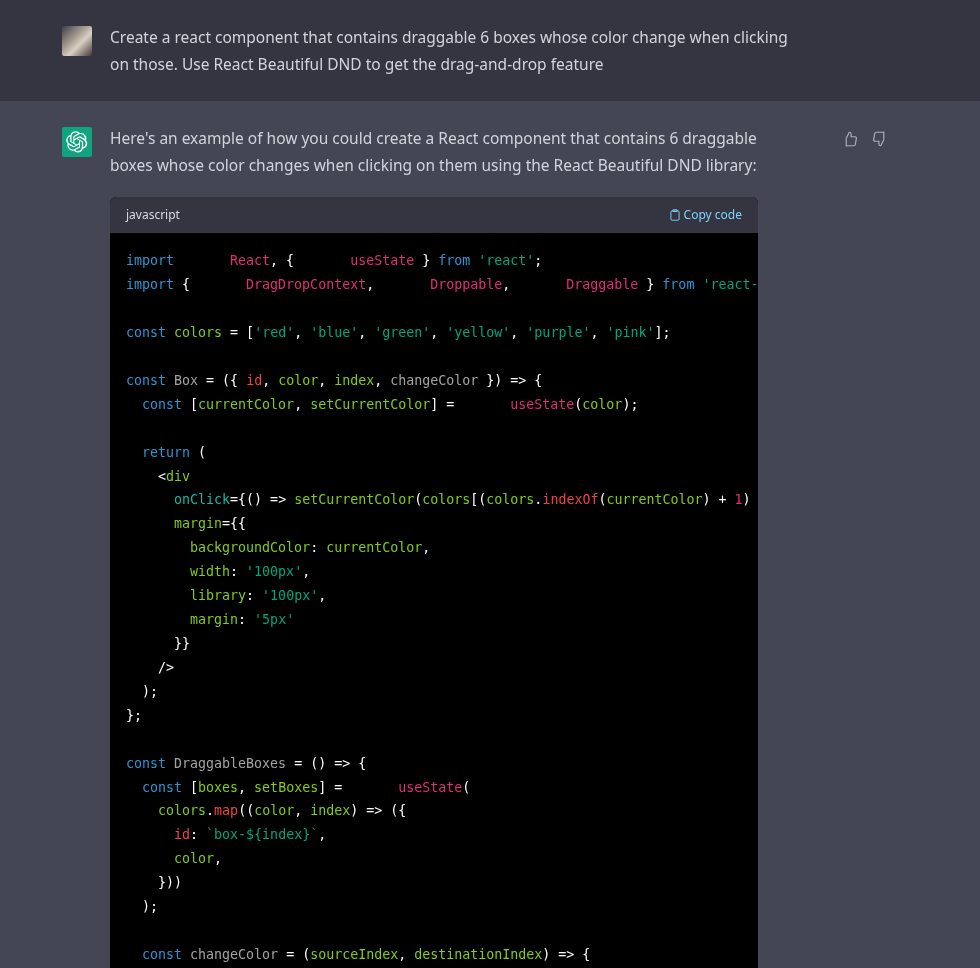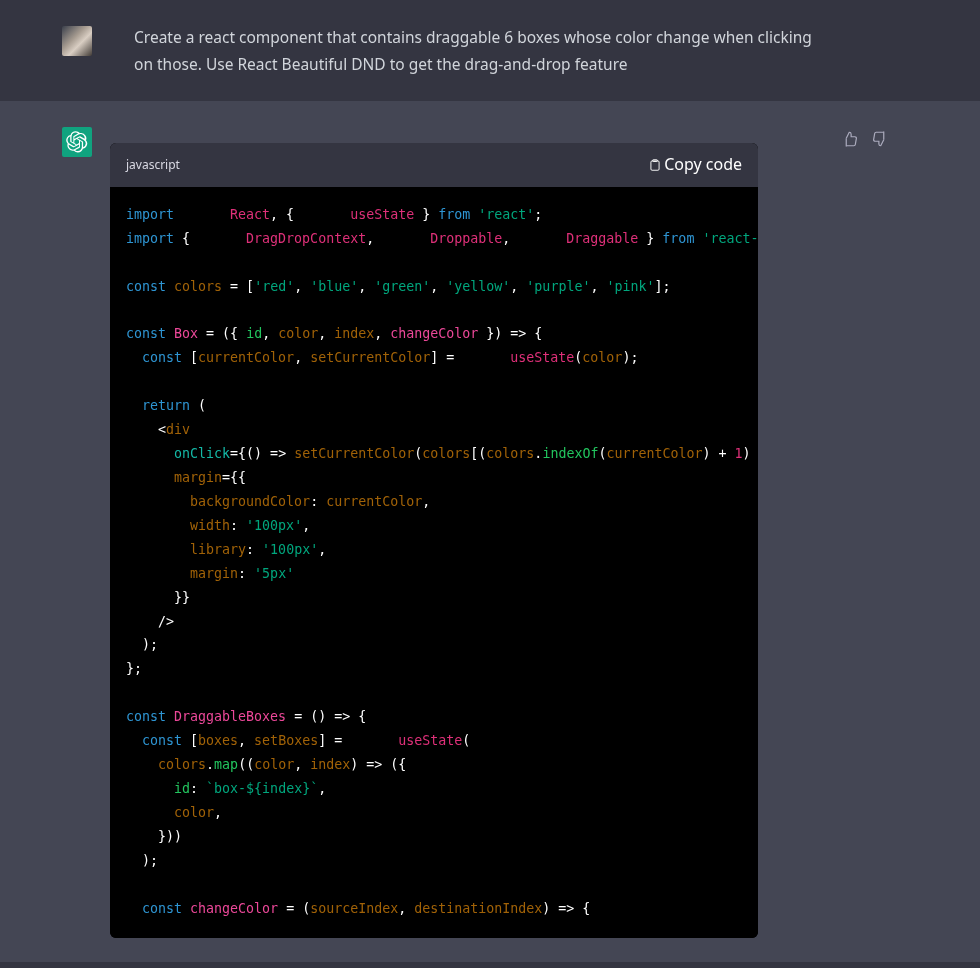--- a/index.html
+++ b/index.html
@@ -5,21 +5,21 @@
   * { box-sizing: border-box; margin: 0; padding: 0; }
   body {
     background: #343541;
     font-family: ui-sans-serif, -apple-system, system-ui, "Segoe UI", Roboto, sans-serif;
     color: #d1d5db;
     width: 980px;
     height: 968px;
     overflow: hidden;
   }
   .msg-row { display: flex; padding: 24px 0; }
-  .msg-user { background: #343541; gap: 24px; }
+  .msg-user { background: #343541; }
   .msg-assist { background: #444654; }
   .gutter-l { width: 110px; flex: 0 0 110px; display: flex; justify-content: flex-end; padding-right: 18px; padding-top: 2px; }
   .avatar {
     width: 30px; height: 30px; border-radius: 2px;
     display: flex; align-items: center; justify-content: center;
     flex-shrink: 0;
   }
   .avatar-user {
     background: linear-gradient(135deg,#3a3f4b 0%, #a69b90 40%, #d9cec3 60%, #413b36 100%);
   }
@@ -58,42 +58,42 @@
   }
   .code-header {
     background: #343541;
     display:flex; align-items:center; justify-content:space-between;
     padding: 8px 16px;
     font-size: 12px;
     color: #d9d9e3;
   }
   .copy-btn {
     display:flex; align-items:center; gap:2px;
-    cursor:pointer; font-size:16px; color:#ffffff;
+    cursor:pointer; font-size:12px; color:#7dd3fc;
   }
   .copy-btn svg { width:14px; height:14px; stroke: currentColor; fill:none; stroke-width:1.6; }
 
   .code-body {
     background:#000;
     padding: 16px 16px 18px 16px;
     font-family: ui-monospace, SFMono-Regular, Menlo, Consolas, monospace;
     font-size: 13.3px;
     line-height: 1.8;
     color: #fff;
     overflow: hidden;
     white-space: pre;
   }
   .tok-kw   { color:#2e95d3;text-align:center; }           
   .tok-cls  { color:#df3079;padding-left:48px; }           
   .tok-str  { color:#00a67d; }           
   .tok-attr { color:#14b8a6; }           
-  .tok-func { color:#ec4899; }           
-  .tok-prop { color:#22c55e; }           
+  .tok-func { color:#a3a3a3; }           
+  .tok-prop { color:#ef4444; }           
   .tok-num  { color:#df3079; }           
-  .tok-pl   { color:#a16207; }
+  .tok-pl   { color:#84cc16; }
 
 </style>
 </head>
 <body>
 
 <div class="msg-row msg-user">
   <div class="gutter-l">
     <div class="avatar avatar-user"></div>
   </div>
   <div class="content">Create a react component that contains draggable 6 boxes whose color change when clicking on those. Use React Beautiful DND to get the drag-and-drop feature</div>
@@ -102,20 +102,21 @@
 
 <div class="msg-row msg-assist">
   <div class="gutter-l">
     <div class="avatar avatar-assist">
       <svg viewBox="0 0 41 41">
         <path fill="#fff" d="M37.5 16.8a9.9 9.9 0 0 0-.9-8.1 10 10 0 0 0-10.8-4.8A9.9 9.9 0 0 0 18 .4a10 10 0 0 0-9.5 6.9A9.9 9.9 0 0 0 1.9 12a10 10 0 0 0 1.2 11.7 9.9 9.9 0 0 0 .9 8.1 10 10 0 0 0 10.8 4.8A9.9 9.9 0 0 0 22 40a10 10 0 0 0 9.5-6.9 9.9 9.9 0 0 0 6.6-4.8 10 10 0 0 0-1.2-11.7l.6.2ZM22 37.4a7.4 7.4 0 0 1-4.8-1.7l.2-.1 8-4.6a1.3 1.3 0 0 0 .7-1.1V18.5l3.4 2v9.2A7.5 7.5 0 0 1 22 37.4ZM6 30.5a7.4 7.4 0 0 1-.9-5l.2.1 8 4.6a1.3 1.3 0 0 0 1.3 0L24.4 25v3.9l-8 4.6A7.5 7.5 0 0 1 6 30.5Zm-2-17.3A7.4 7.4 0 0 1 7.9 10v9.5a1.3 1.3 0 0 0 .7 1.1l9.8 5.6-3.4 2-8-4.6A7.5 7.5 0 0 1 4 13.2Zm27.4 6.4-9.8-5.6 3.4-2 8 4.6a7.5 7.5 0 0 1-1.1 13.5v-9.5a1.3 1.3 0 0 0-.5-1Zm3.4-5.1-.2-.1-8-4.6a1.3 1.3 0 0 0-1.3 0L15.6 15v-3.9l8-4.6a7.5 7.5 0 0 1 11.1 7.8l.1.2ZM13.7 21.5l-3.4-2v-9.2a7.5 7.5 0 0 1 12.3-5.8l-.2.1-8 4.6a1.3 1.3 0 0 0-.7 1.1v11.2Zm1.8-4 4.4-2.5 4.4 2.5v5l-4.4 2.5-4.4-2.5v-5Z"></path>
       </svg>
     </div>
   </div>
   <div class="content">
+    <div>Here's an example of how you could create a React component that contains 6 draggable boxes whose color changes when clicking on them using the React Beautiful DND library:</div>
 
     <div class="code-block">
       <div class="code-header">
         <span>javascript</span>
         <div class="copy-btn">
           <svg viewBox="0 0 24 24">
             <rect x="8" y="3" width="8" height="3" rx="1"></rect>
             <rect x="5" y="5" width="14" height="16" rx="2"></rect>
           </svg>
           <span>Copy code</span>

